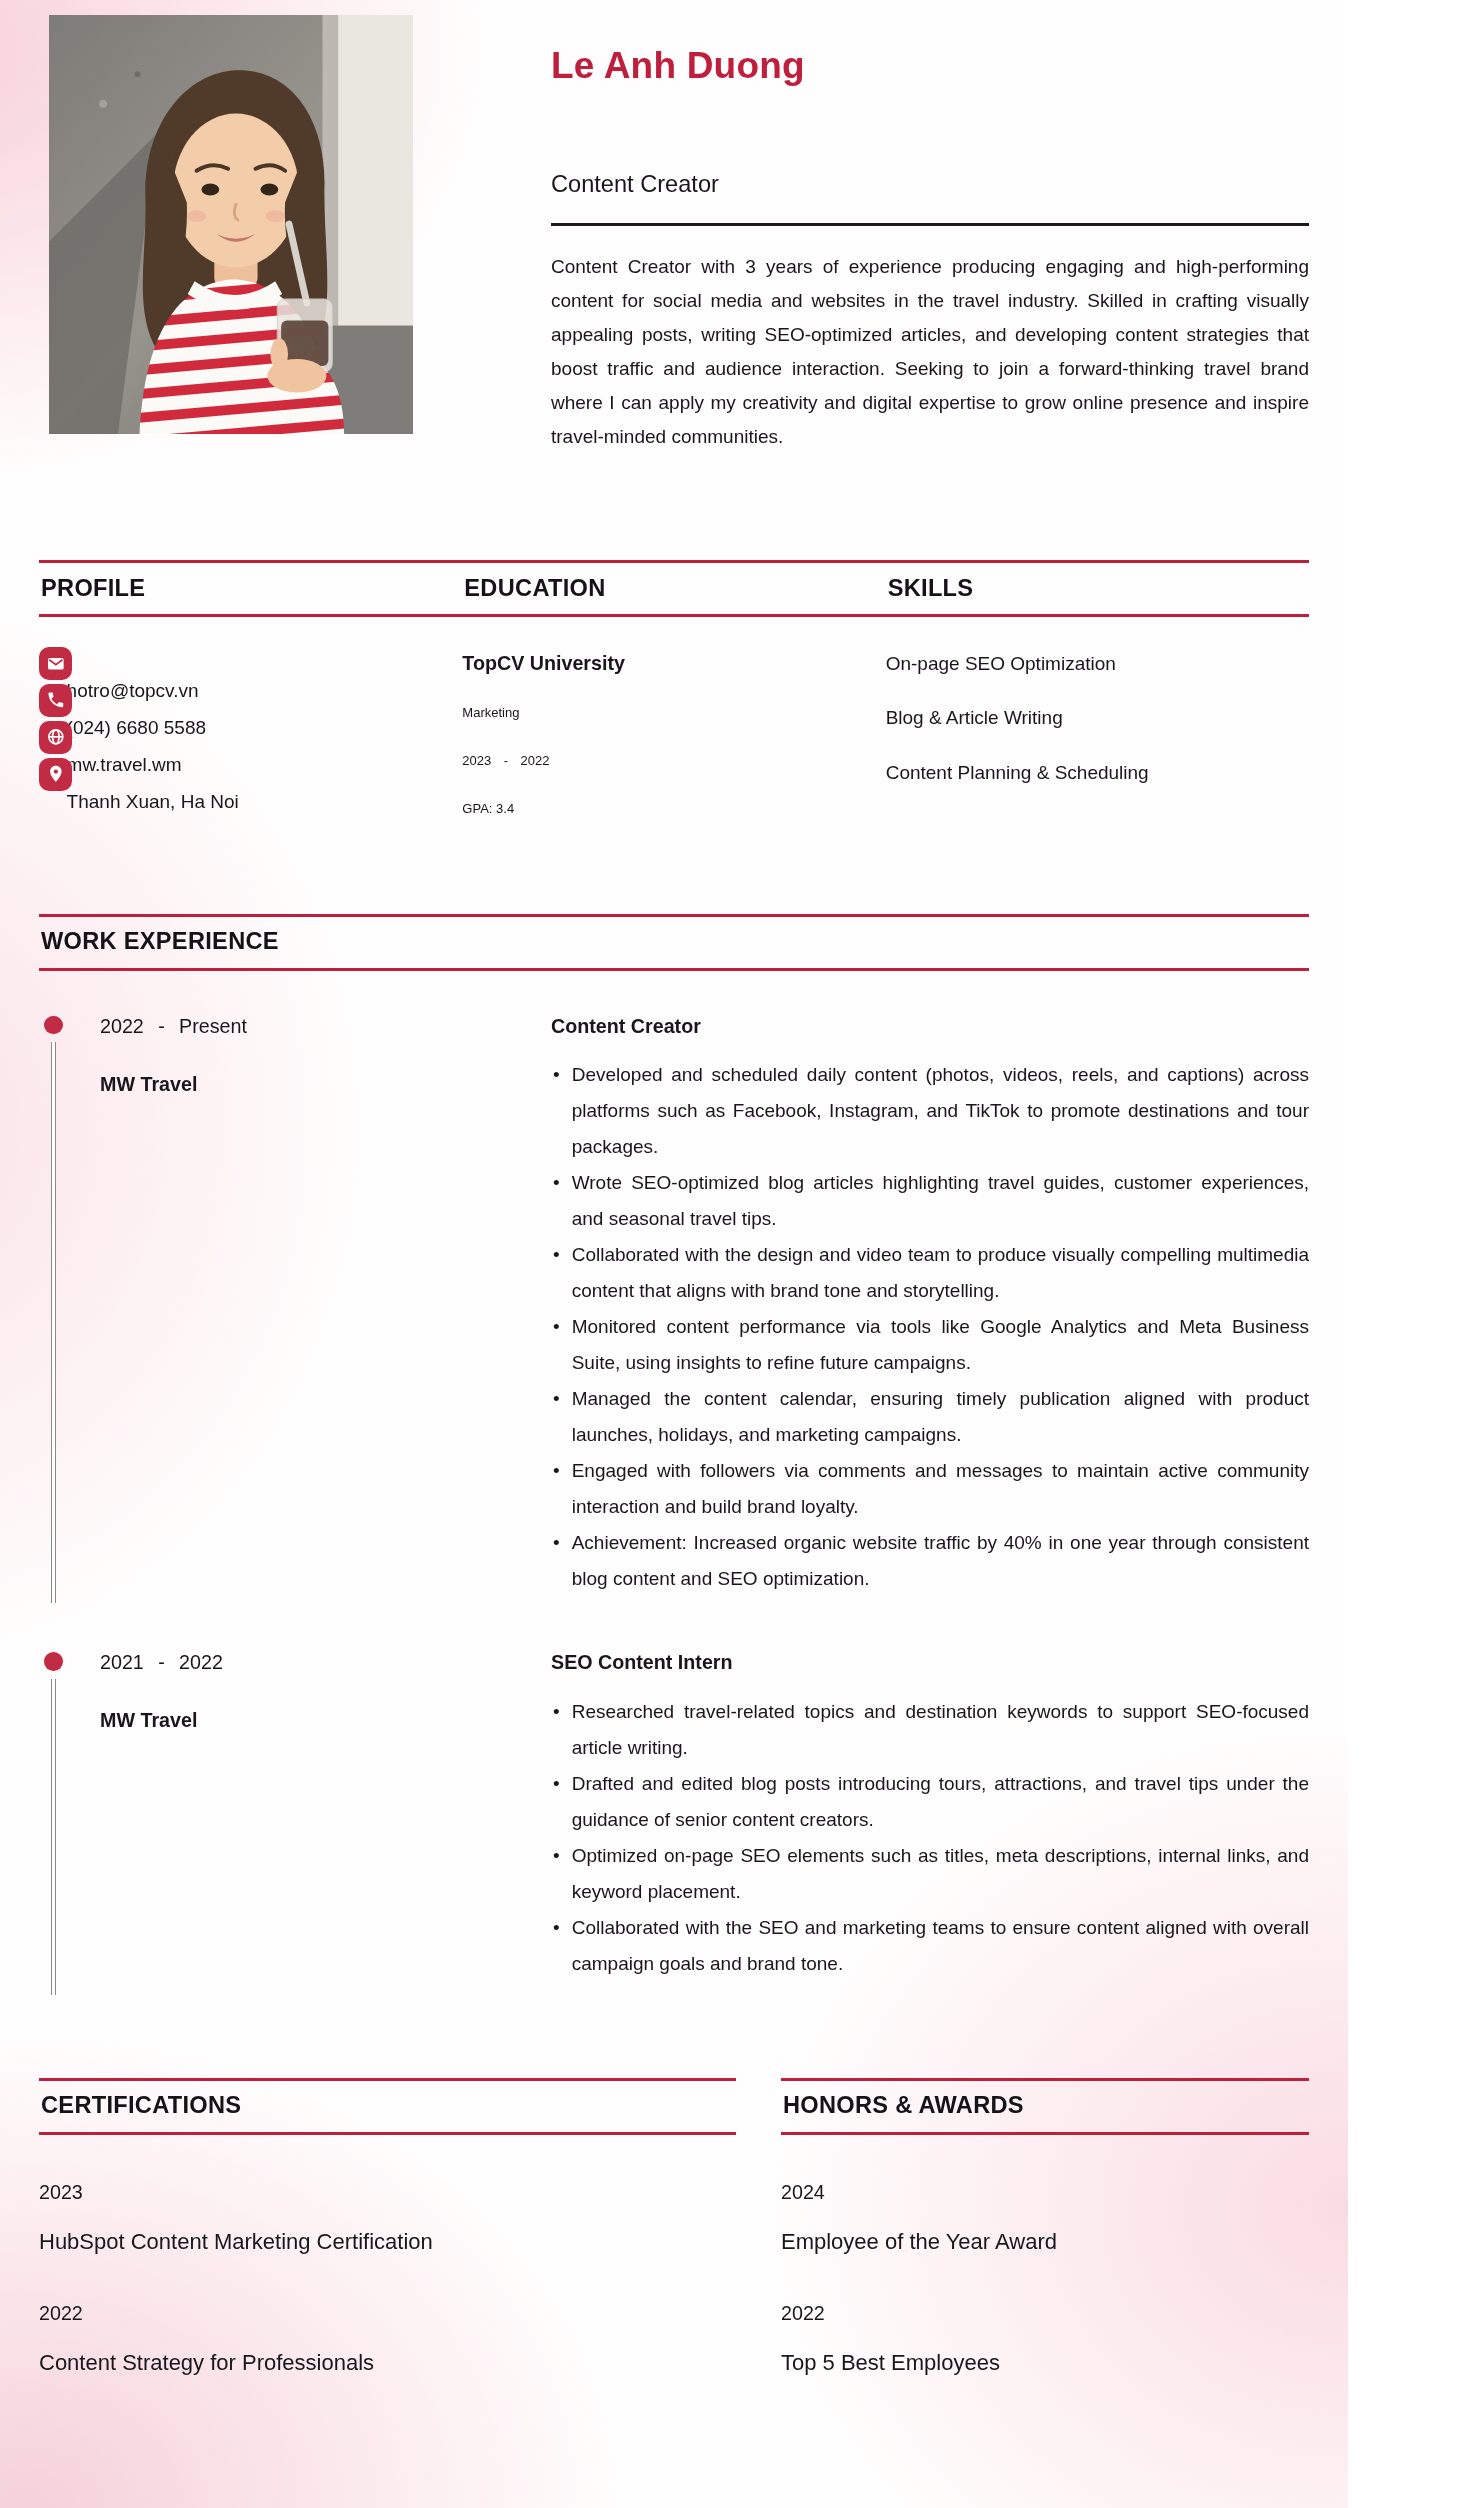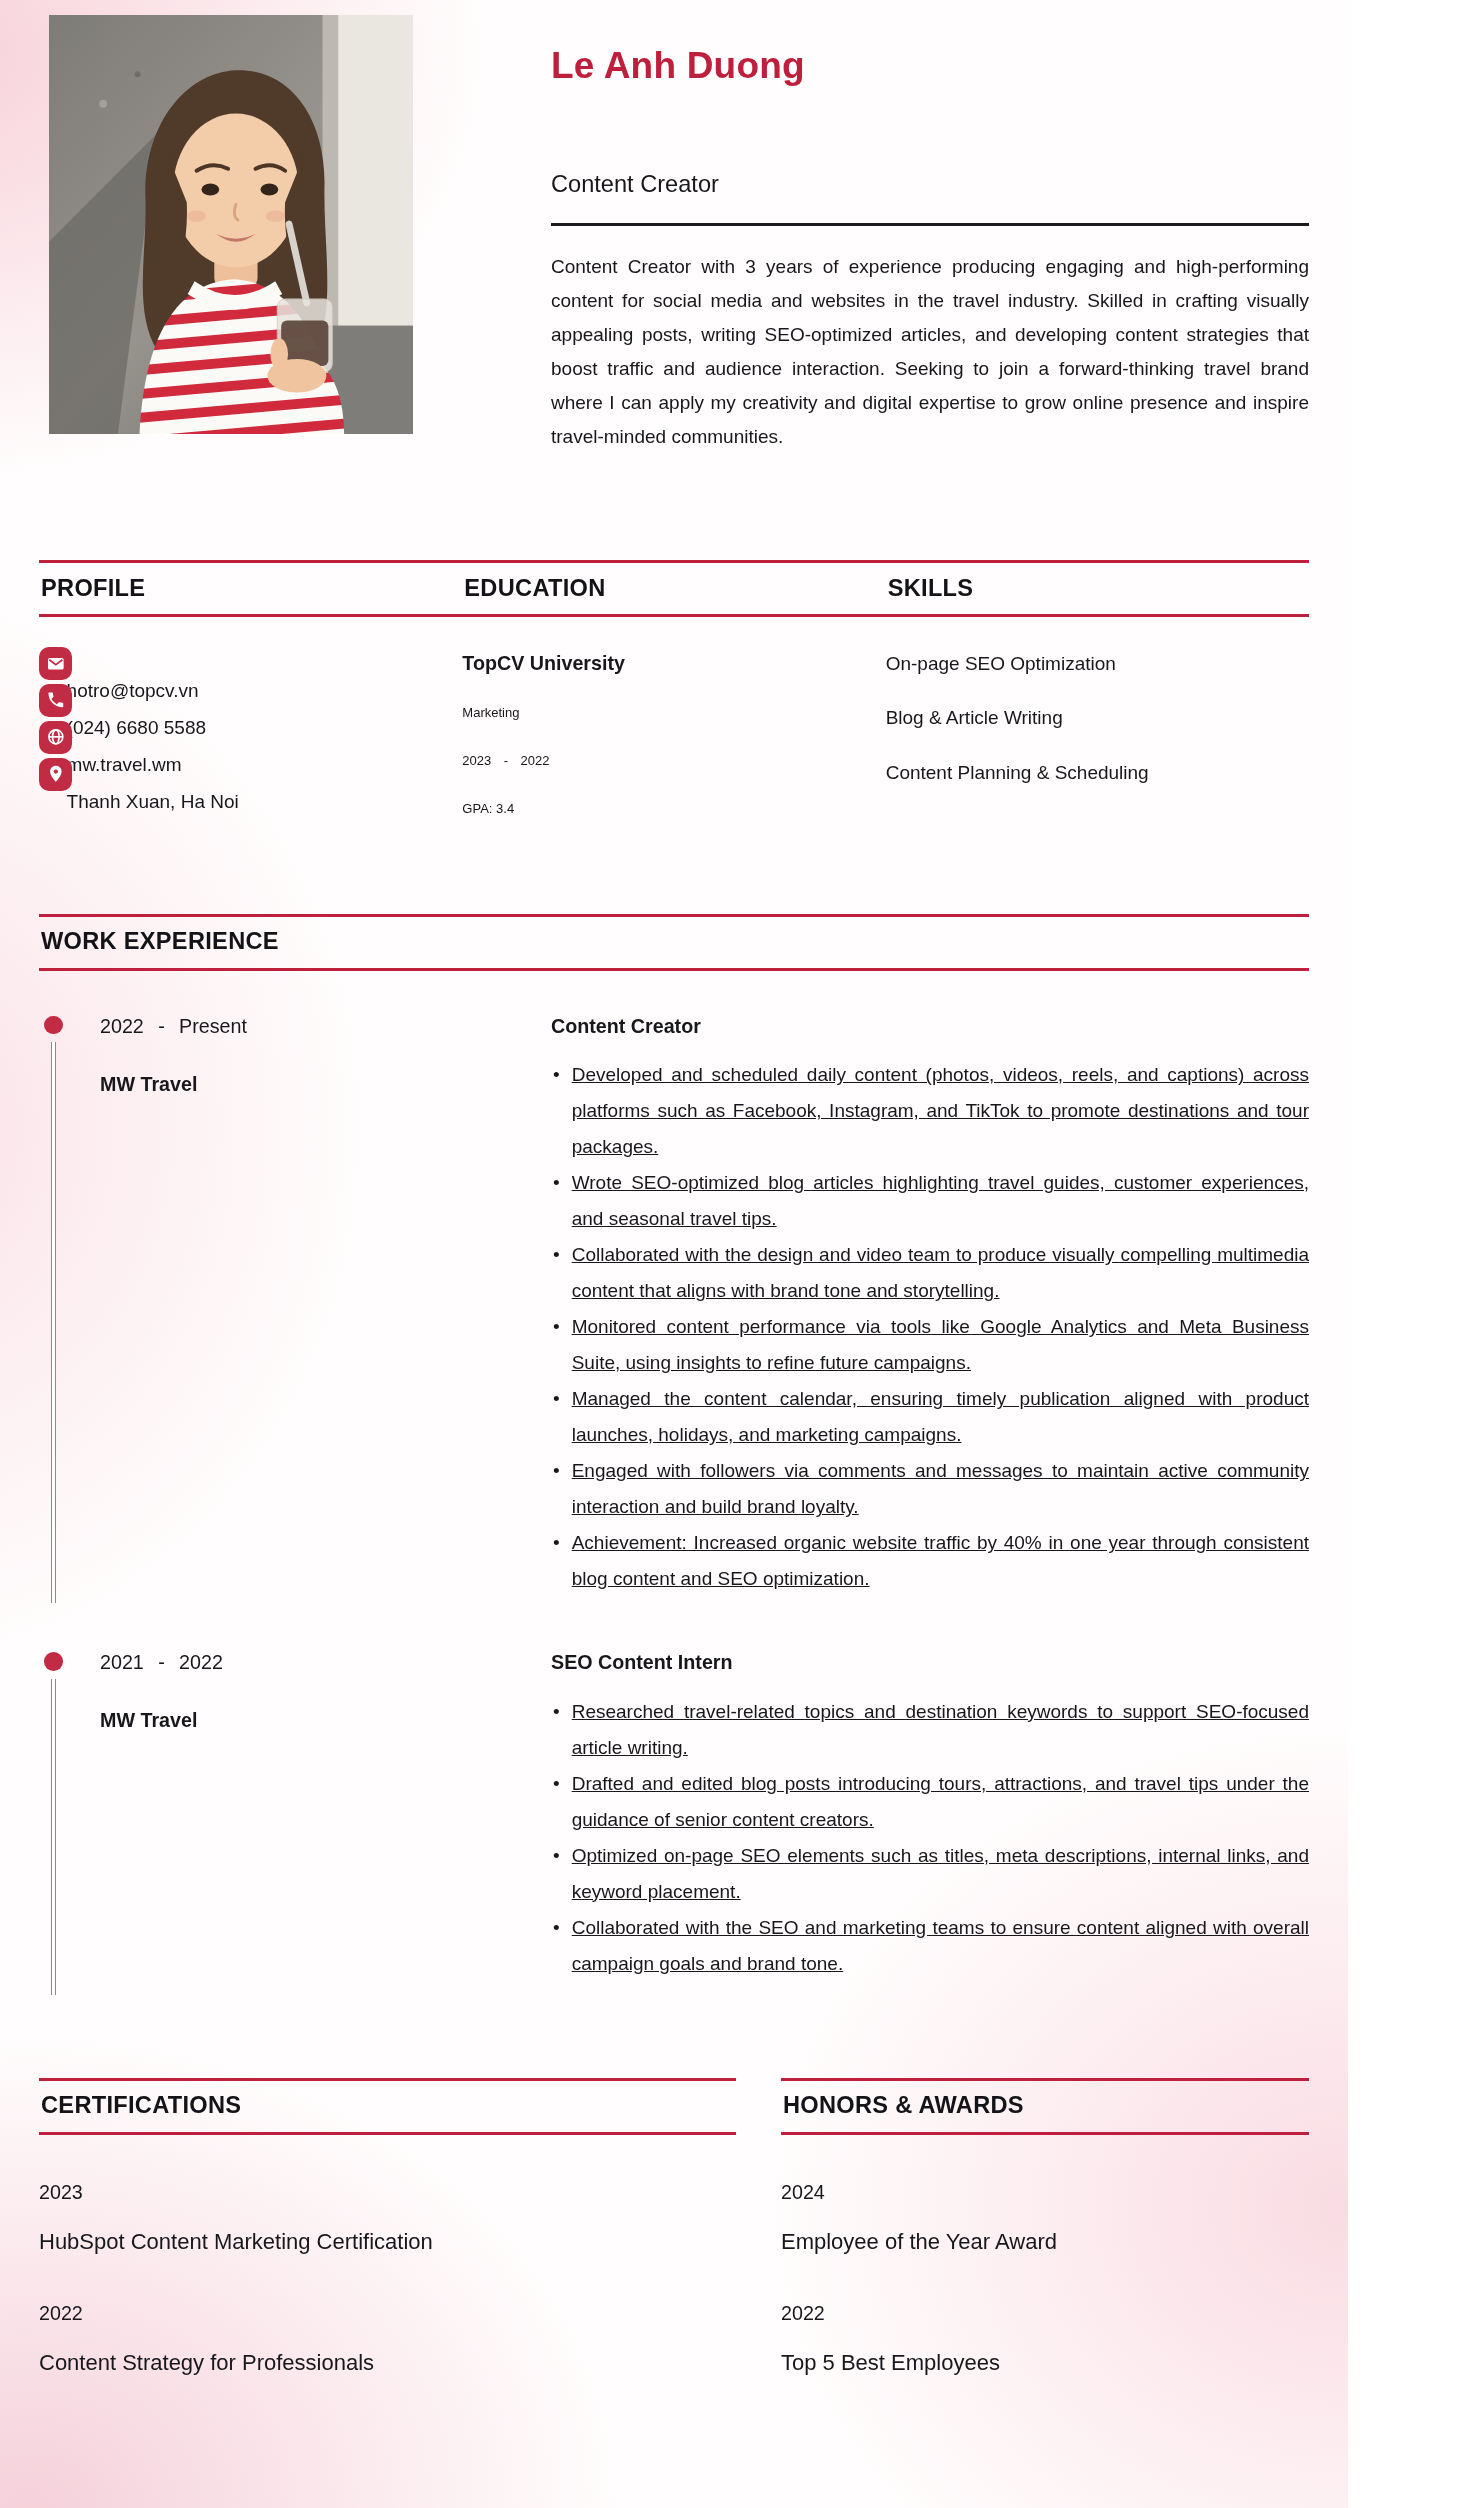--- a/index.html
+++ b/index.html
@@ -56,21 +56,21 @@
   .dot{position:absolute;left:4.9px;top:3.9px;width:18.7px;height:18.7px;border-radius:50%;background:var(--badge);}
   .vline{position:absolute;left:11.8px;top:30.5px;bottom:-5.9px;width:3px;background:#fff;
     border-left:1px solid #8a8a8a;border-right:1px solid #8a8a8a;}
   .entry:last-child .vline{bottom:-13.8px;}
   .entry-left{width:451px;flex:none;}
   .entry-period{font-size:19.7px;line-height:29.6px;word-spacing:8.9px;}
   .entry-company{margin-top:29.6px;font-size:19.7px;font-weight:700;line-height:27.6px;}
   .entry-right{flex:1;min-width:0;}
   .entry-role{font-size:19.7px;font-weight:700;line-height:29.6px;}
   .bullets{margin:15.8px 0 0;padding:0;list-style:none;}
-  .bullets li{position:relative;padding-left:20.7px;font-size:19px;line-height:36px;text-align:justify;text-decoration:underline;}
+  .bullets li{position:relative;padding-left:20.7px;font-size:19px;line-height:36px;text-align:justify;}
   .bullets li::before{content:"\2022";position:absolute;left:2px;top:0;}
   
   .bottom{display:flex;gap:45px;padding:0 39px;margin-top:96px;}
   .bcol-cert{flex:none;width:697px;}
   .bcol-honor{flex:1;min-width:0;}
   .b-item{margin-top:44px;}
   .item-year{font-size:19.7px;line-height:27.6px;}
   .item-name{margin-top:21.7px;font-size:22px;line-height:27.6px;}
 </style>
 </head>

